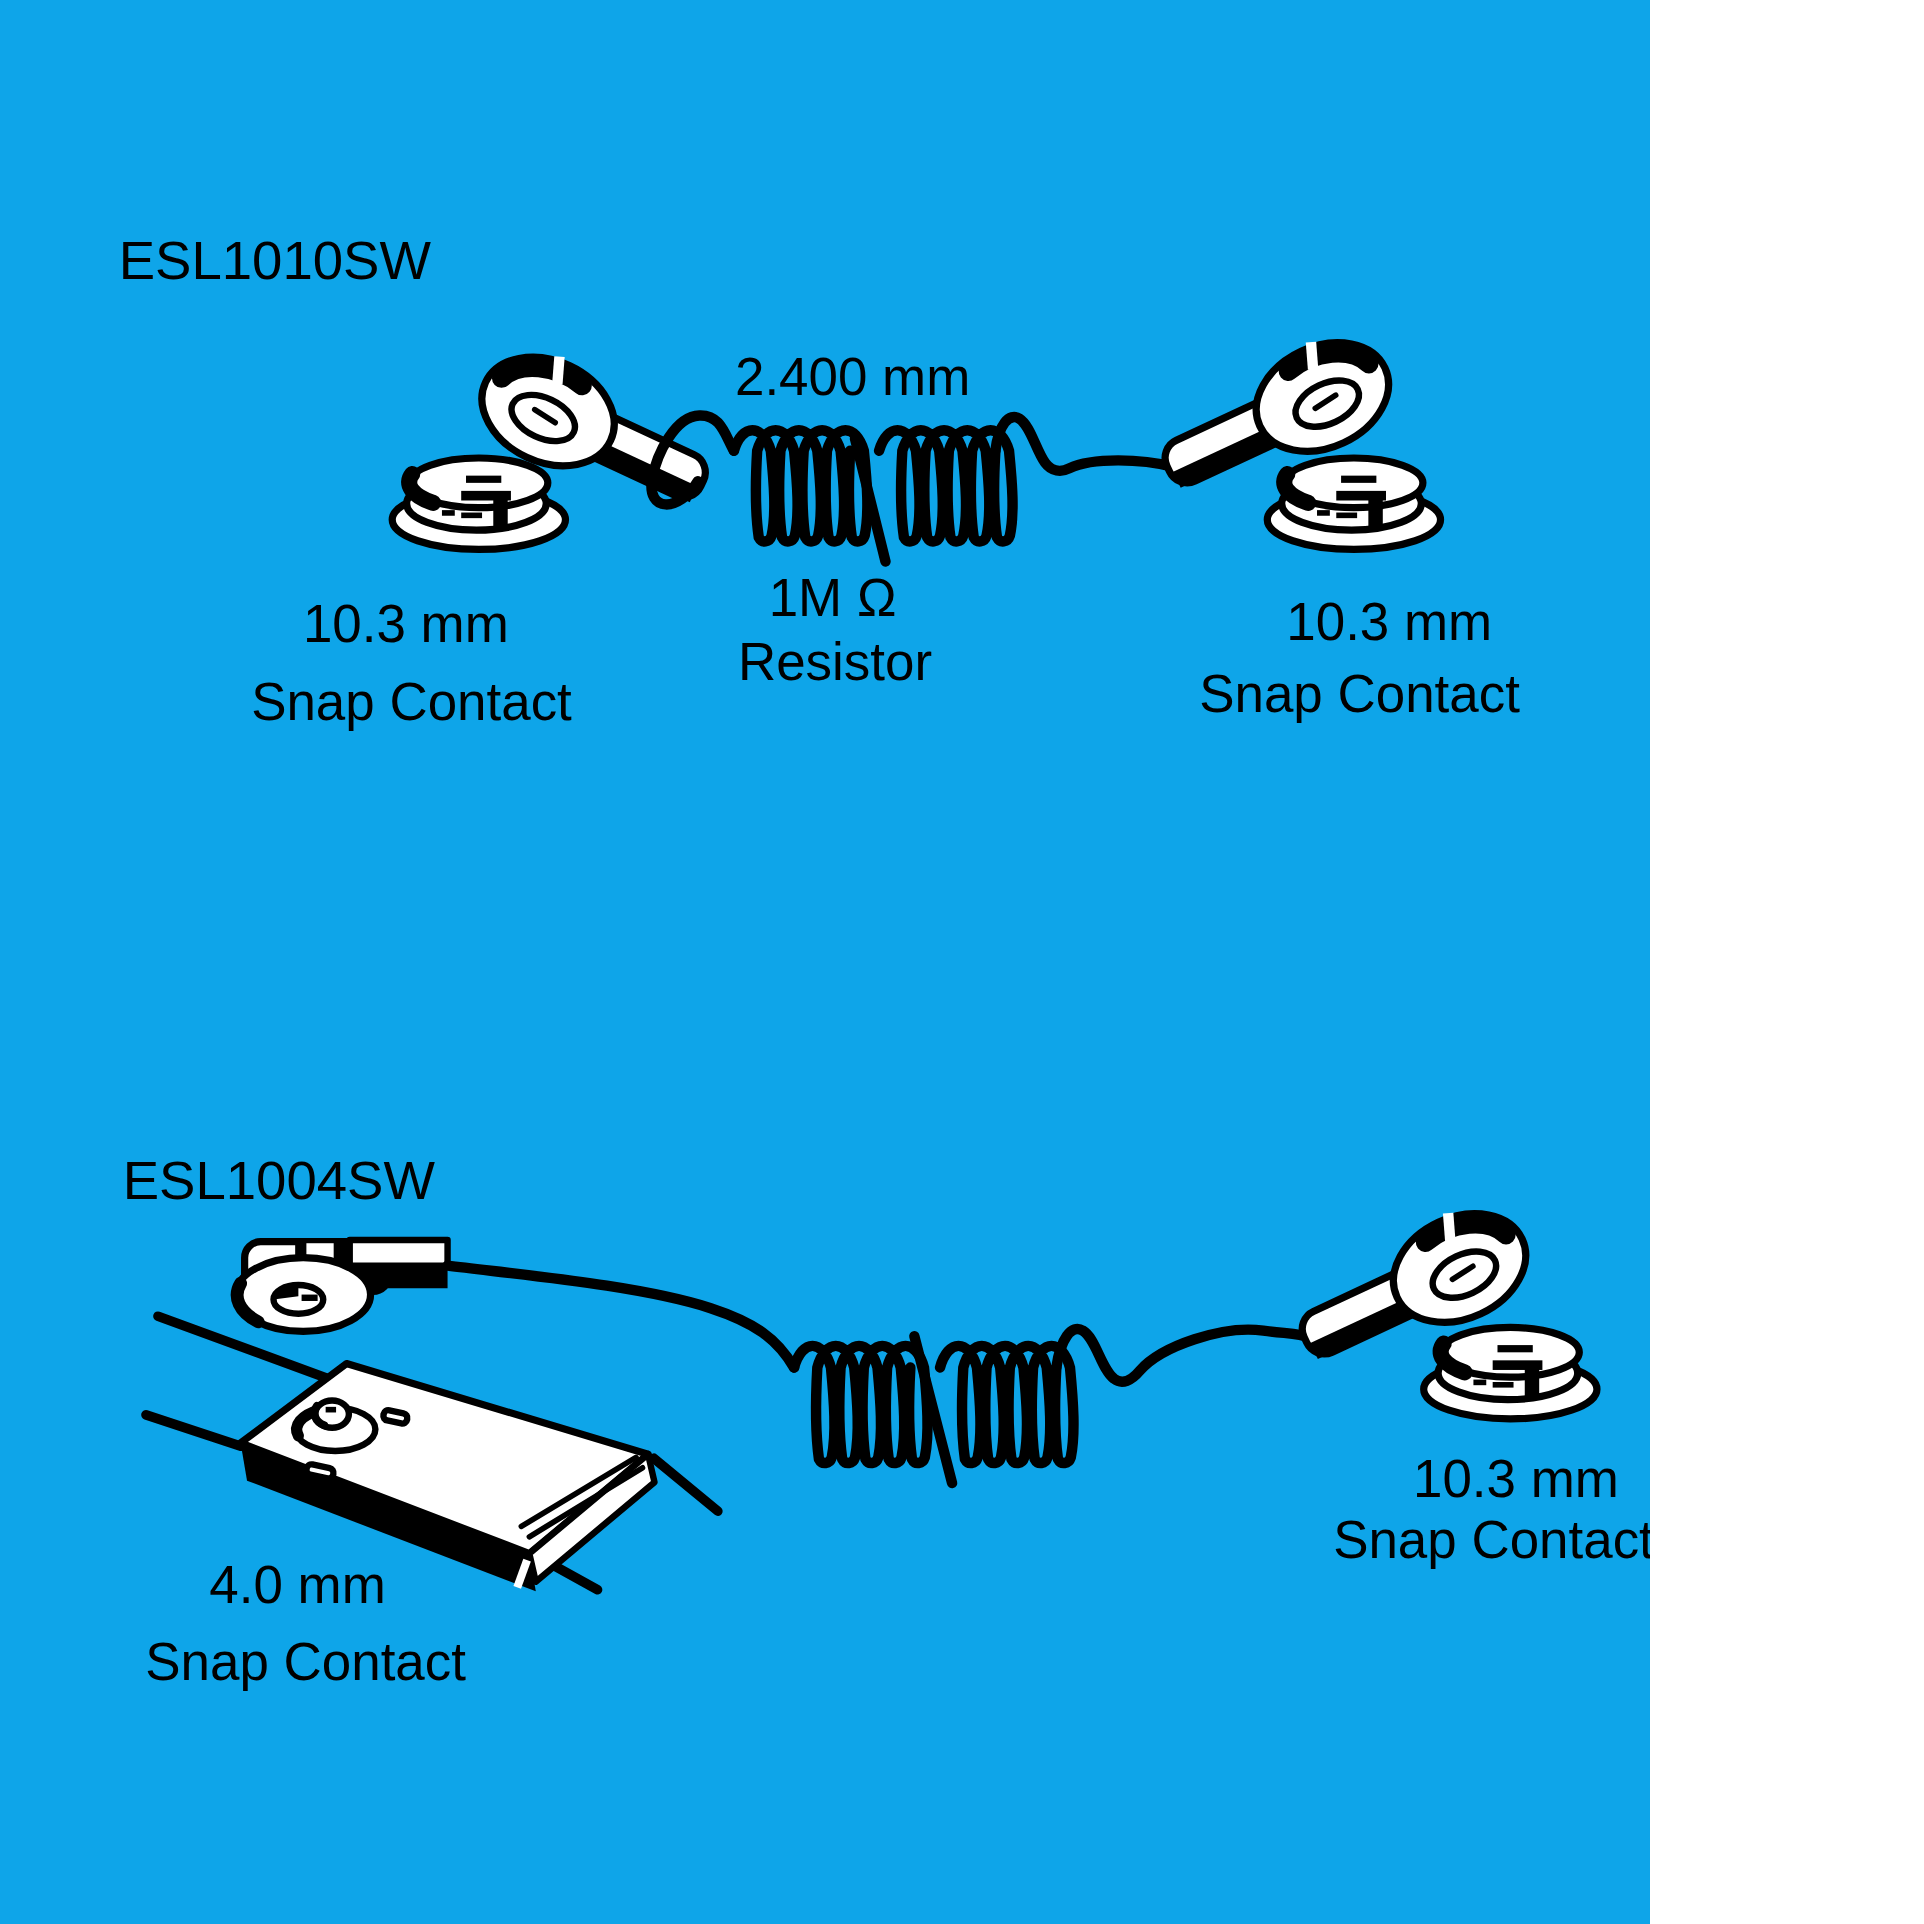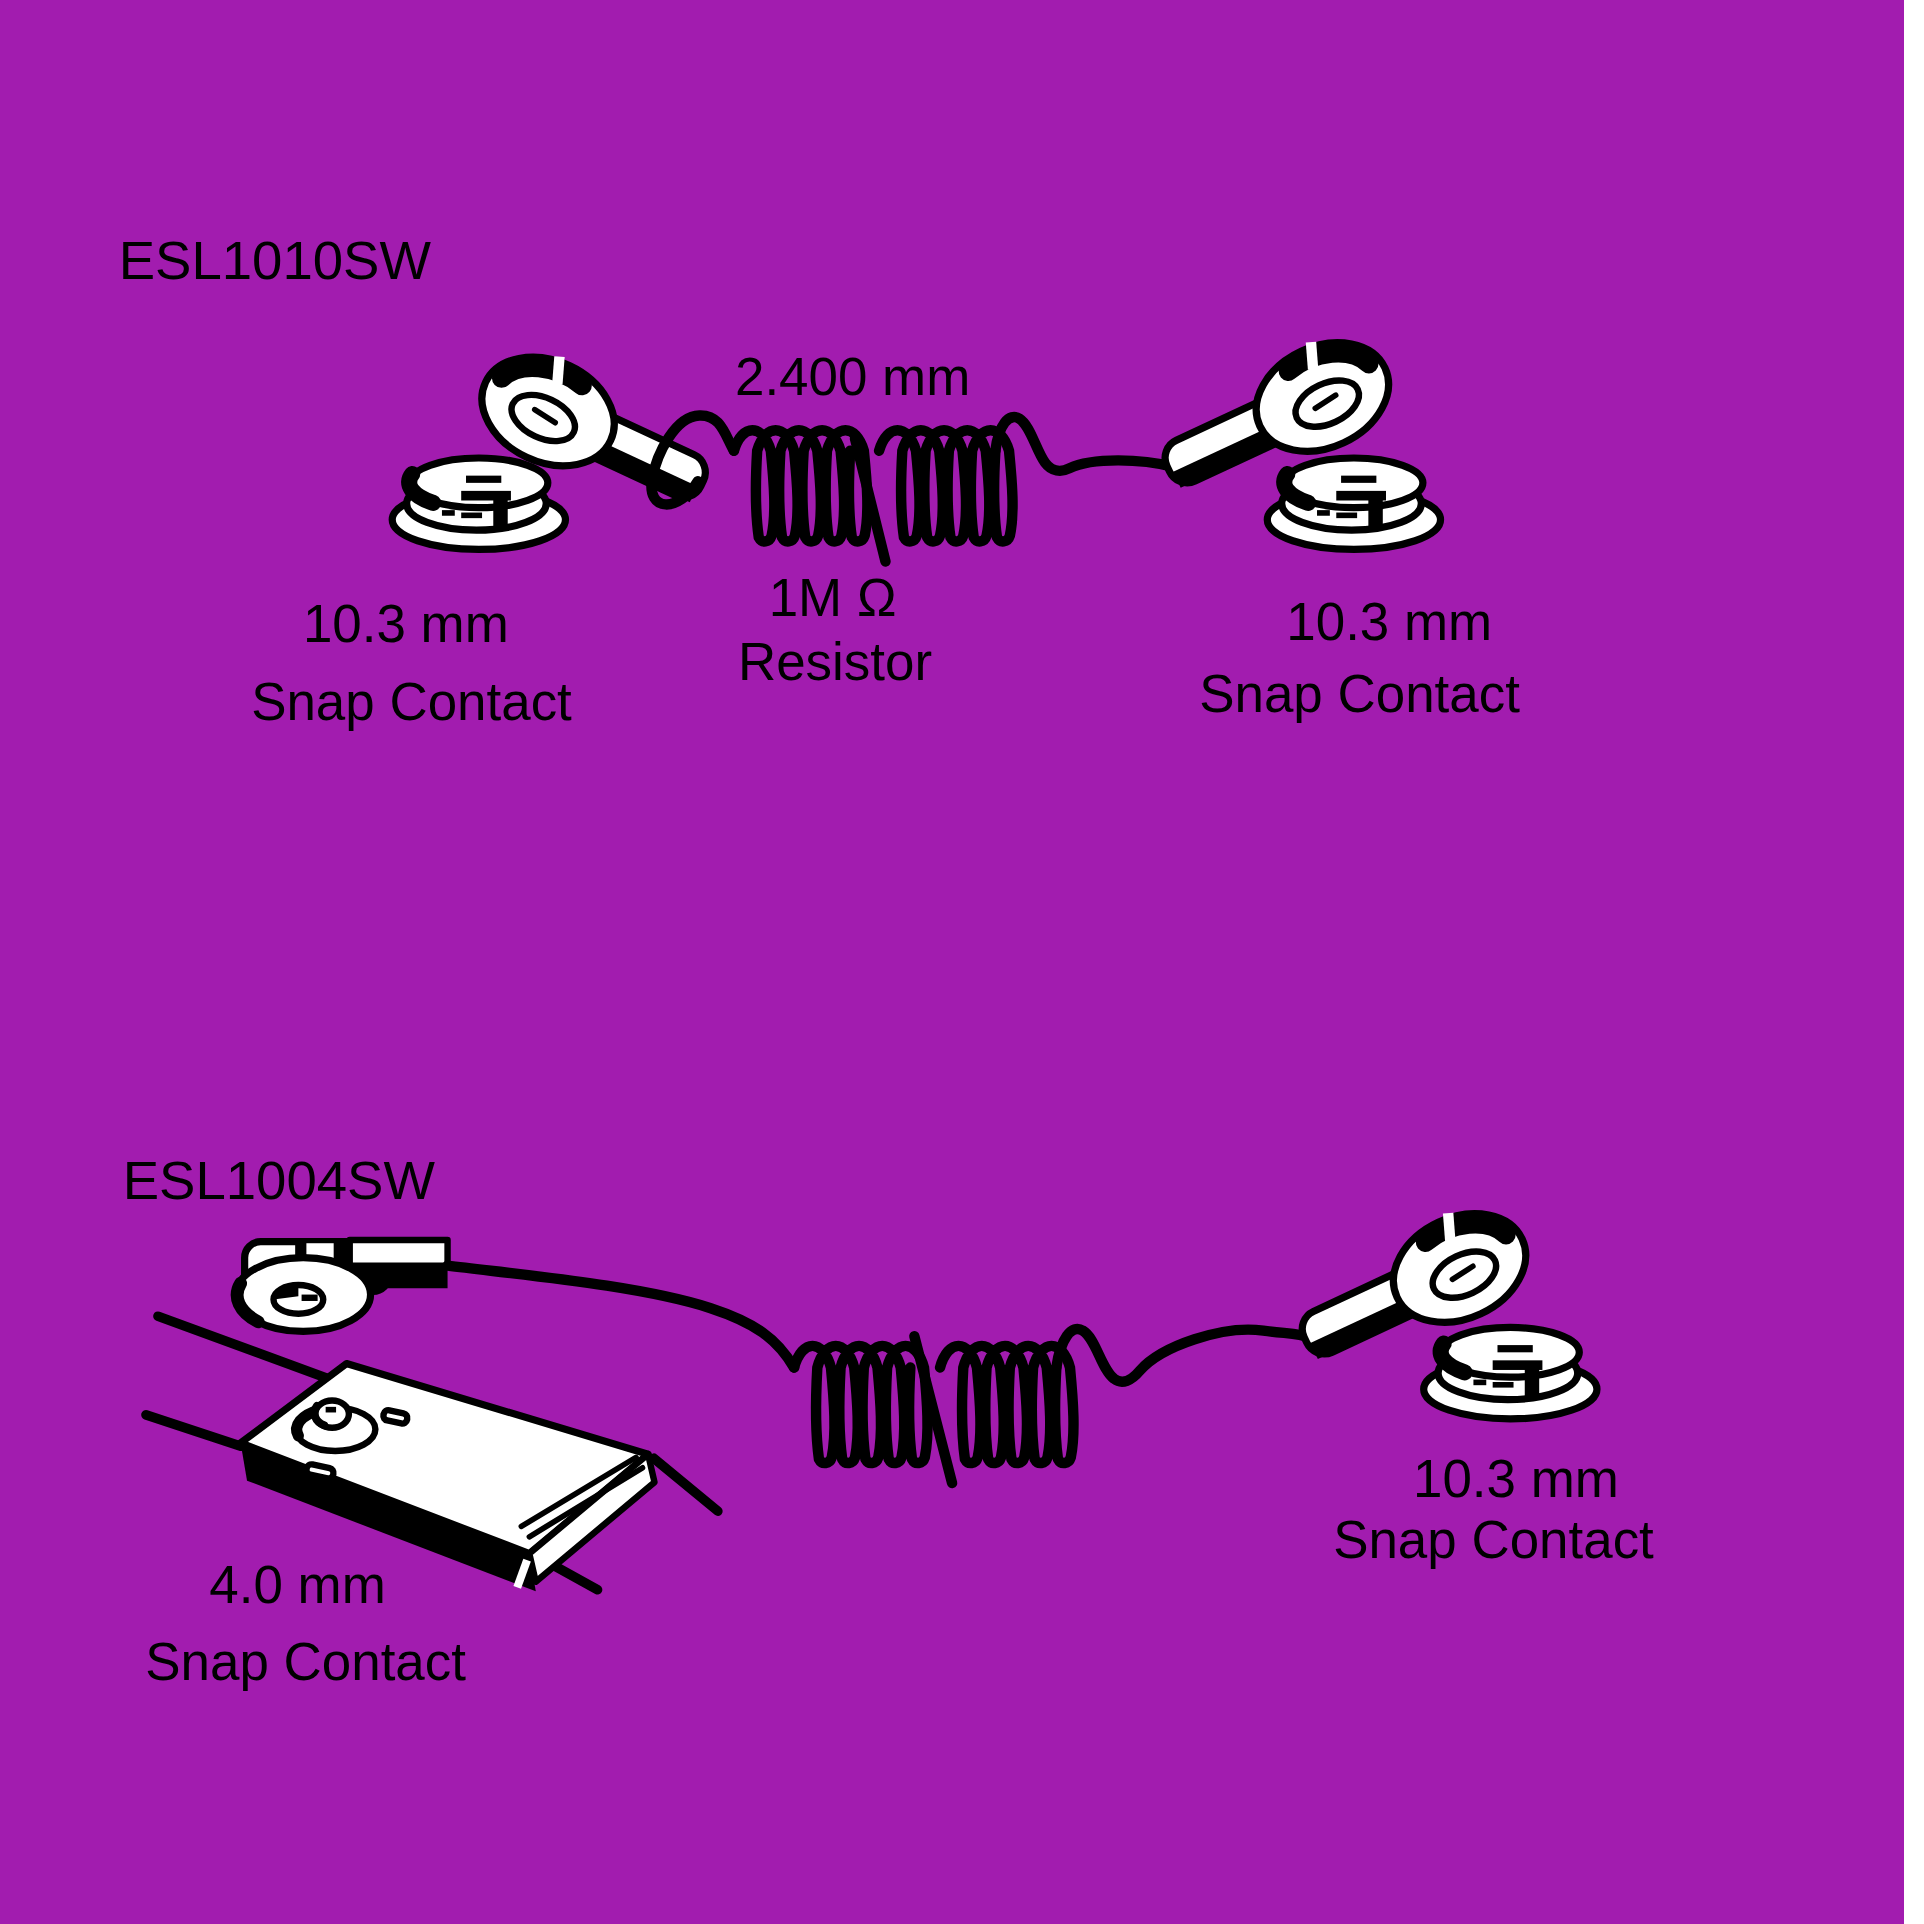--- a/index.html
+++ b/index.html
@@ -1,16 +1,16 @@
 <!DOCTYPE html>
 <html style="font-size:13px"><head>
 <meta charset="utf-8">
 <style>
   html,body{margin:0;padding:0;background:#ffffff;}
-  .stage{position:relative;width:1904px;height:1925px;background:#a21caf;overflow:hidden;}
+  .stage{position:relative;width:1650px;height:1925px;background:#0ea5e9;overflow:hidden;}
   svg{display:block;}
   .w{fill:#ffffff;stroke:#000000;stroke-width:9;stroke-linejoin:round;}
   .w8{fill:#ffffff;stroke:#000000;stroke-width:8;stroke-linejoin:round;}
   .ink{fill:#000000;stroke:none;}
   .cable{fill:none;stroke:#000000;stroke-width:13;stroke-linecap:round;}
   .thin{fill:none;stroke:#000000;stroke-width:7;stroke-linecap:round;}
   .gline{fill:none;stroke:#000000;stroke-width:12;stroke-linecap:round;}
   .shade{fill:none;stroke:#000000;stroke-linecap:round;}
   text{font-family:"Liberation Sans","DejaVu Sans",sans-serif;fill:#000000;}
   .lbl{font-size:66px;}

